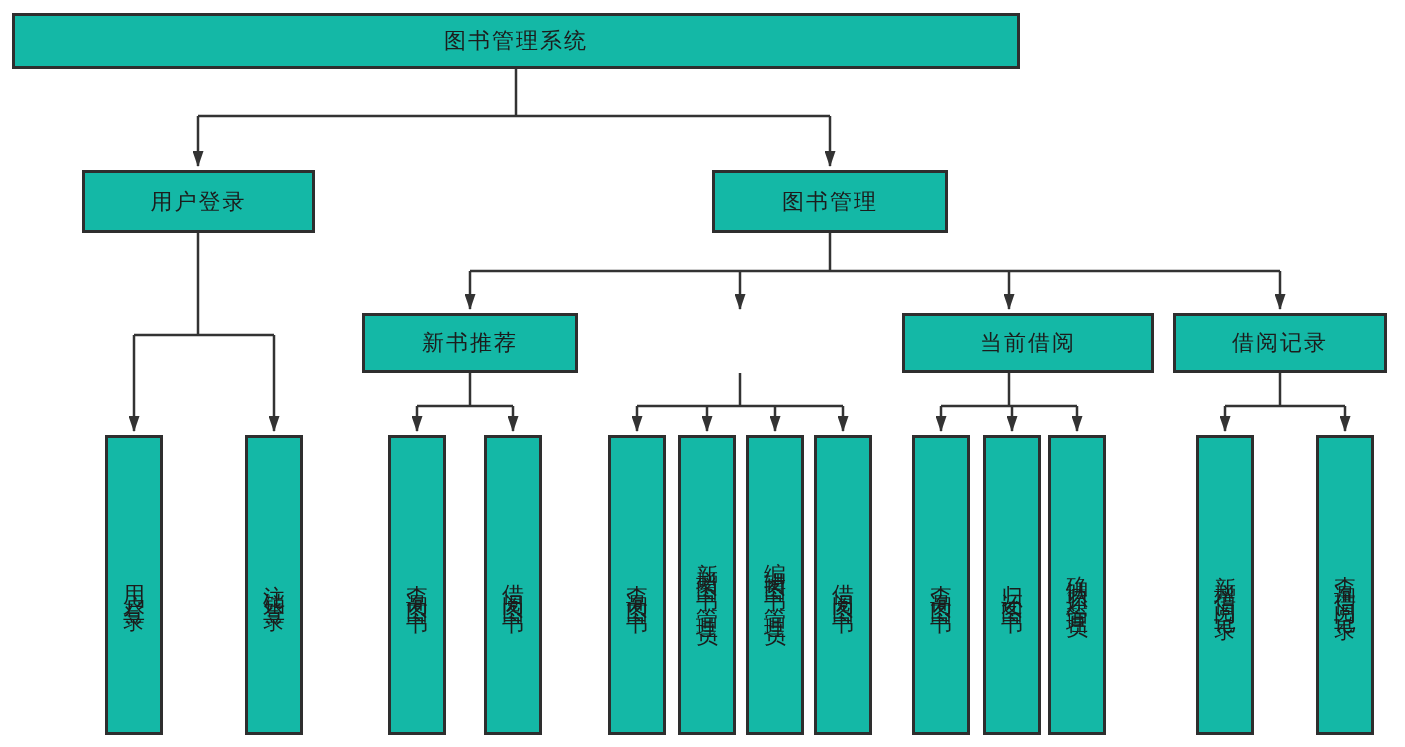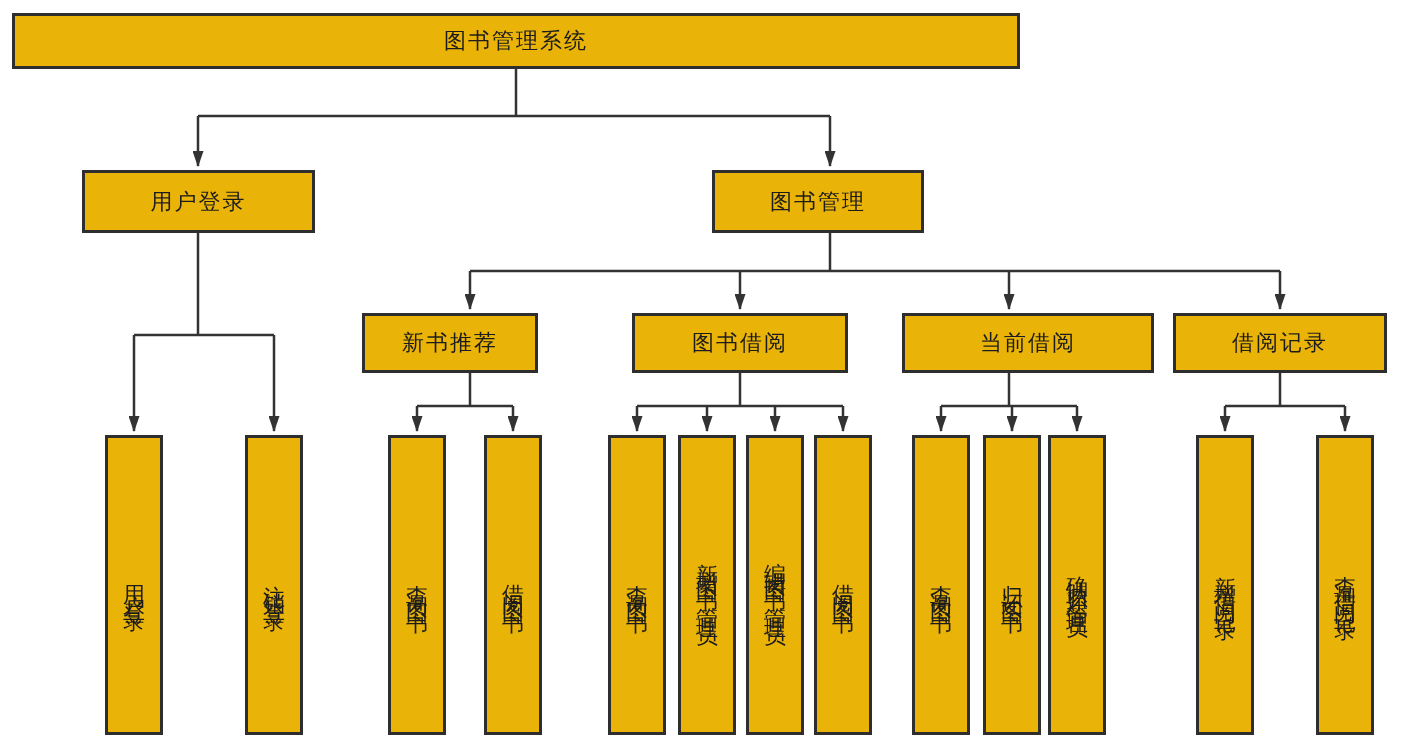--- a/index.html
+++ b/index.html
@@ -10,21 +10,21 @@
     height: 747px;
     background: #ffffff;
     font-family: "Liberation Sans", "DejaVu Sans", sans-serif;
     color: #1c1c1c;
     overflow: hidden;
   }
   .stage { position: absolute; inset: 0; }
   svg.wires { position: absolute; left: 0; top: 0; z-index: 1; }
   .node {
     position: absolute;
-    background: #eab308;
+    background: #14b8a6;
     border: 3px solid #2e2e2e;
     display: flex;
     align-items: center;
     justify-content: center;
     z-index: 2;
   }
   .node.hbox span {
     font-size: 22px;
     font-weight: 500;
     letter-spacing: 2px;
@@ -107,29 +107,26 @@
     </g>
   </svg>
 
   <div class="node hbox" style="left:12px; top:13px; width:1008px; height:56px;">
     <span>图书管理系统</span>
   </div>
 
   <div class="node hbox" style="left:82px; top:170px; width:233px; height:63px;">
     <span>用户登录</span>
   </div>
-  <div class="node hbox" style="left:712px; top:170px; width:212px; height:63px;">
+  <div class="node hbox" style="left:712px; top:170px; width:236px; height:63px;">
     <span>图书管理</span>
   </div>
 
-  <div class="node hbox" style="left:362px; top:313px; width:176px; height:60px;">
+  <div class="node hbox" style="left:362px; top:313px; width:216px; height:60px;">
     <span>新书推荐</span>
-  </div>
-  <div class="node hbox" style="left:632px; top:313px; width:216px; height:60px;">
-    <span>图书借阅</span>
   </div>
   <div class="node hbox" style="left:902px; top:313px; width:252px; height:60px;">
     <span>当前借阅</span>
   </div>
   <div class="node hbox" style="left:1173px; top:313px; width:214px; height:60px;">
     <span>借阅记录</span>
   </div>
 
   <div class="node leaf" style="left:105px; top:435px; width:58px; height:300px;">
     <span>用户登录</span>

